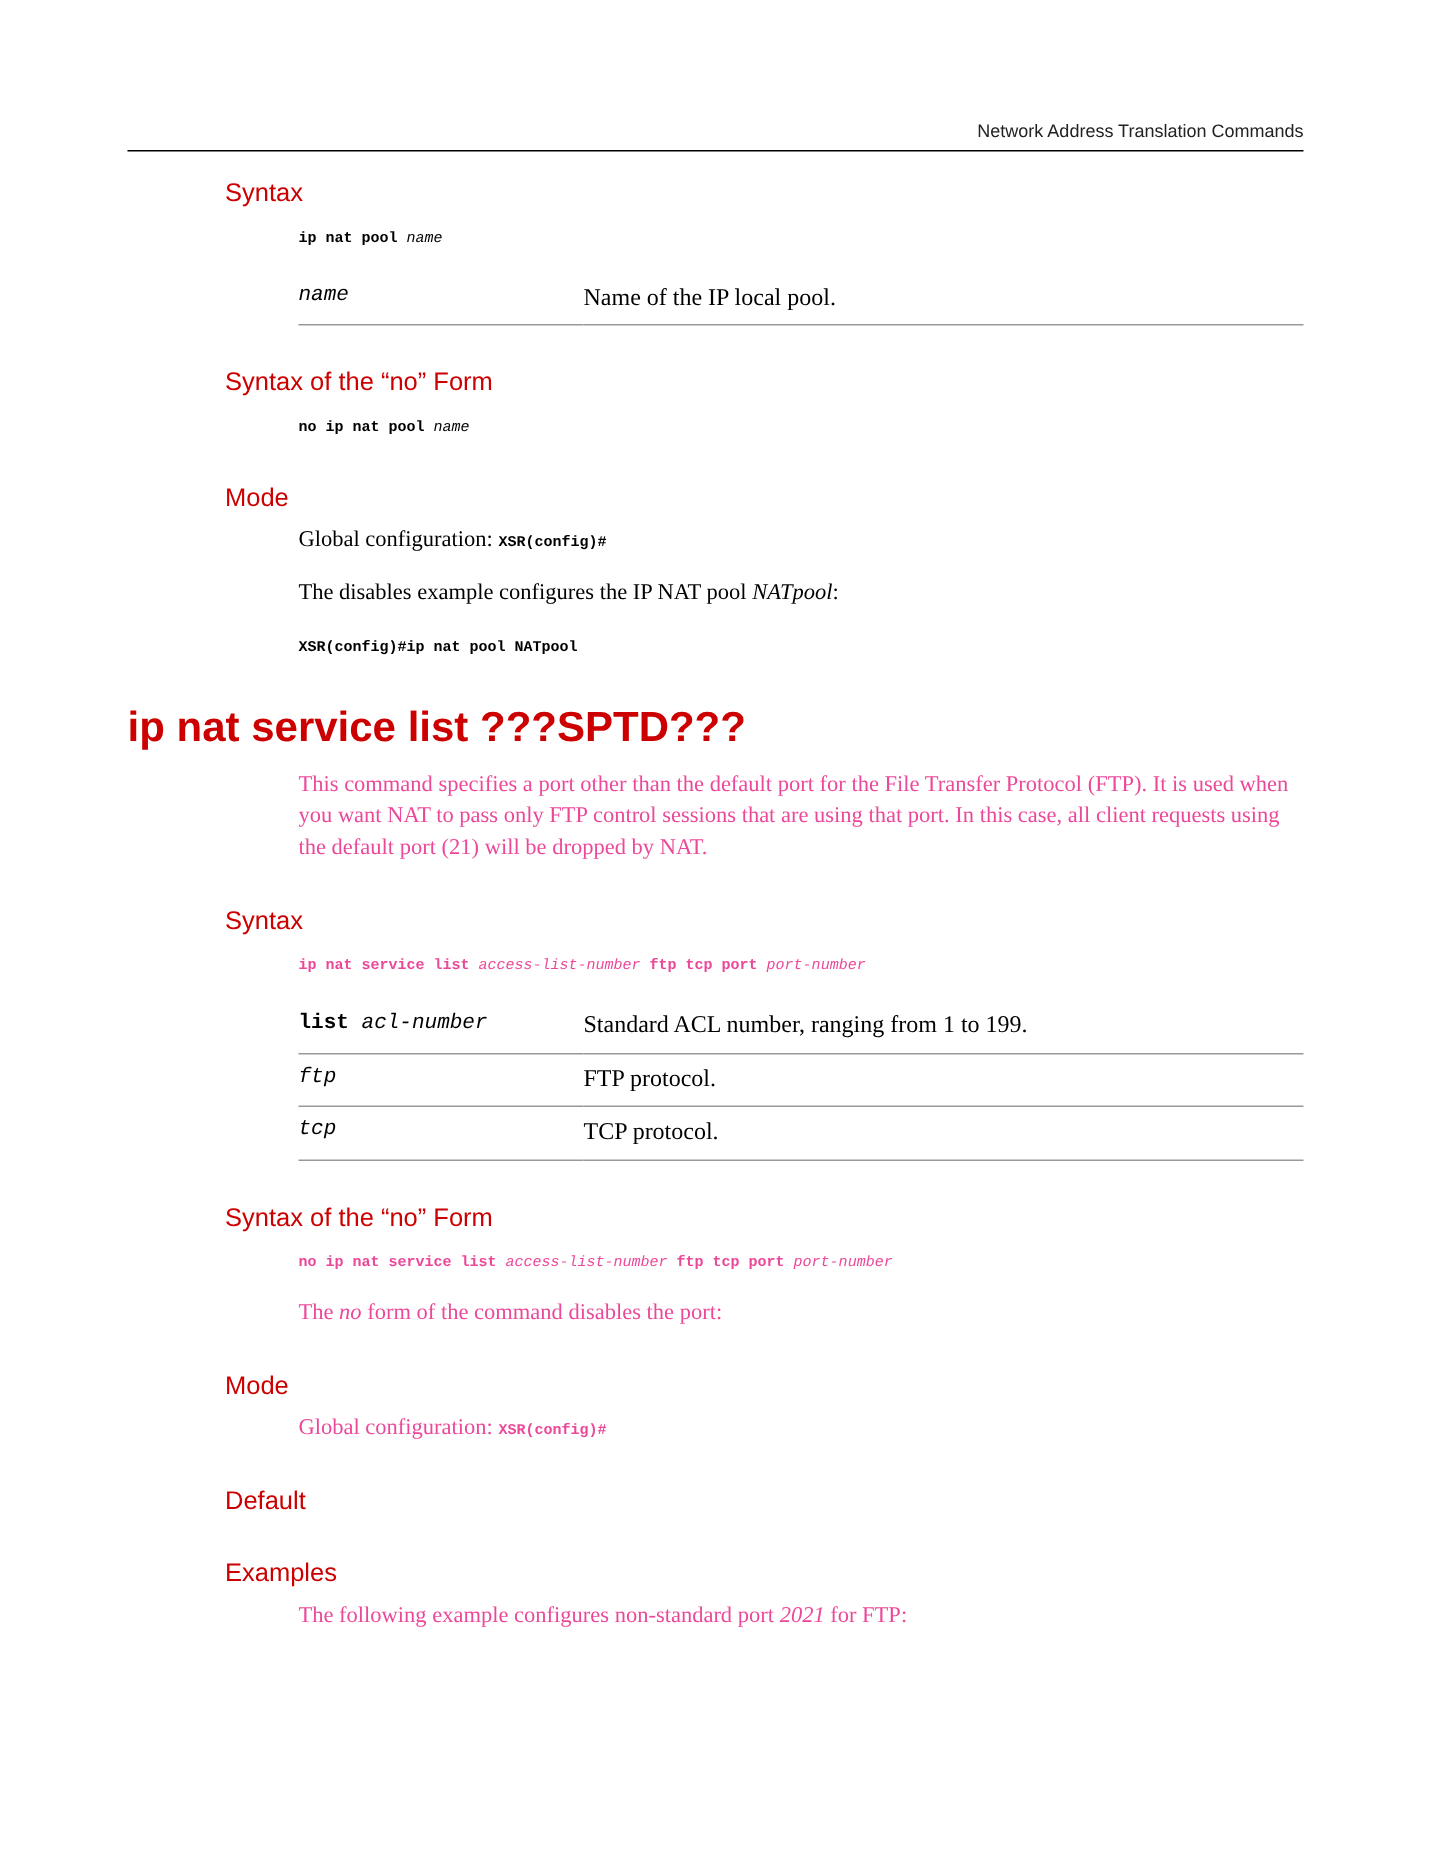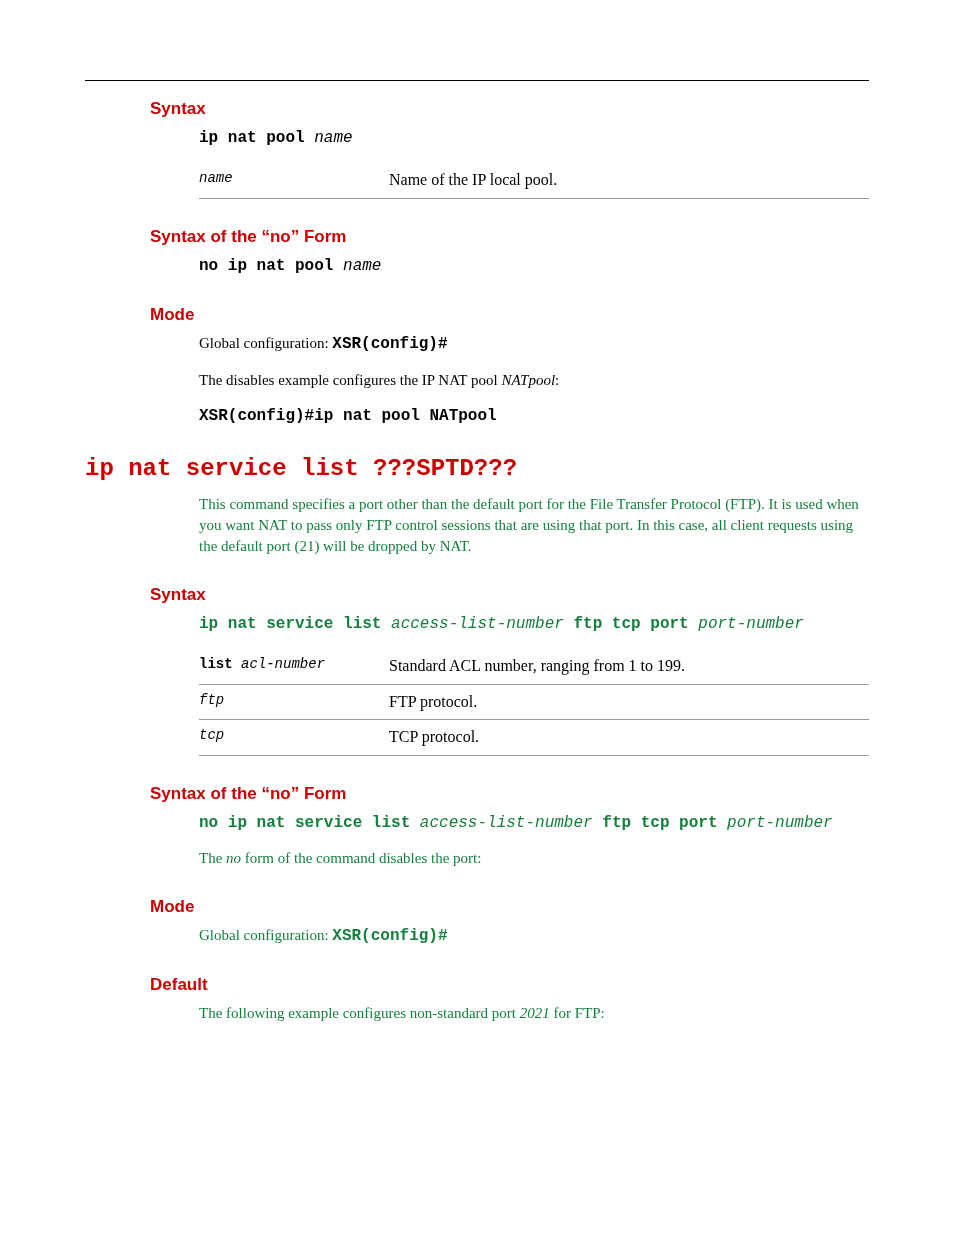--- a/index.html
+++ b/index.html
@@ -21,41 +21,41 @@
     font-size: 12px;
     color: #222;
     margin-bottom: 6px;
   }
   .top-rule {
     border-top: 1px solid #000;
     margin-bottom: 18px;
   }
   .h2 {
     font-family: Arial, Helvetica, sans-serif;
-    font-weight: bold;
+    font-weight: normal;
     font-size: 17px;
     color: #cc0000;
     margin: 0 0 8px 65px;
   }
   .h1 {
-    font-family: Liberation Mono, monospace;
+    font-family: Liberation Sans, sans-serif;
     font-weight: bold;
-    font-size: 24px;
+    font-size: 28px;
     color: #cc0000;
     margin: 28px 0 12px 0;
   }
   .body-block {
     margin-left: 114px;
     margin-bottom: 14px;
     line-height: 1.4;
   }
-  .red { color: #15803d; }
+  .red { color: #ec4899; }
   .mono {
     font-family: "Courier New", Courier, monospace;
-    font-size: 16px;
+    font-size: 10px;
   }
   .bold { font-weight: bold; }
   .italic { font-style: italic; }
   table.params {
     width: 100%;
     border-collapse: collapse;
     margin-left: 0;
     margin-bottom: 4px;
   }
   table.params td {
@@ -69,20 +69,21 @@
     font-family: "Courier New", Courier, monospace;
     font-size: 14px;
   }
   .section-gap { margin-top: 28px; }
 </style>
 </head>
 <body>
 
 <div class="page">
 
+  <div class="running-head">Network Address Translation Commands</div>
   <div class="top-rule"></div>
 
   <div class="h2">Syntax</div>
   <div class="body-block">
     <span class="mono bold">ip nat pool </span><span class="mono italic">name</span>
   </div>
   <div class="body-block">
     <table class="params">
       <tbody>
           <tr>
@@ -144,17 +145,18 @@
     <span>The </span><span class="italic">no</span><span> form of the command disables the port:</span>
   </div>
 
   <div class="h2 section-gap">Mode</div>
   <div class="body-block red">
     <span>Global configuration: </span><span class="mono bold">XSR(config)#</span>
   </div>
 
   <div class="h2 section-gap">Default</div>
 
+  <div class="h2 section-gap">Examples</div>
   <div class="body-block red">
     <span>The following example configures non-standard port </span><span class="italic">2021</span><span> for FTP:</span>
   </div>
 
 </div>
 
 </body></html>

